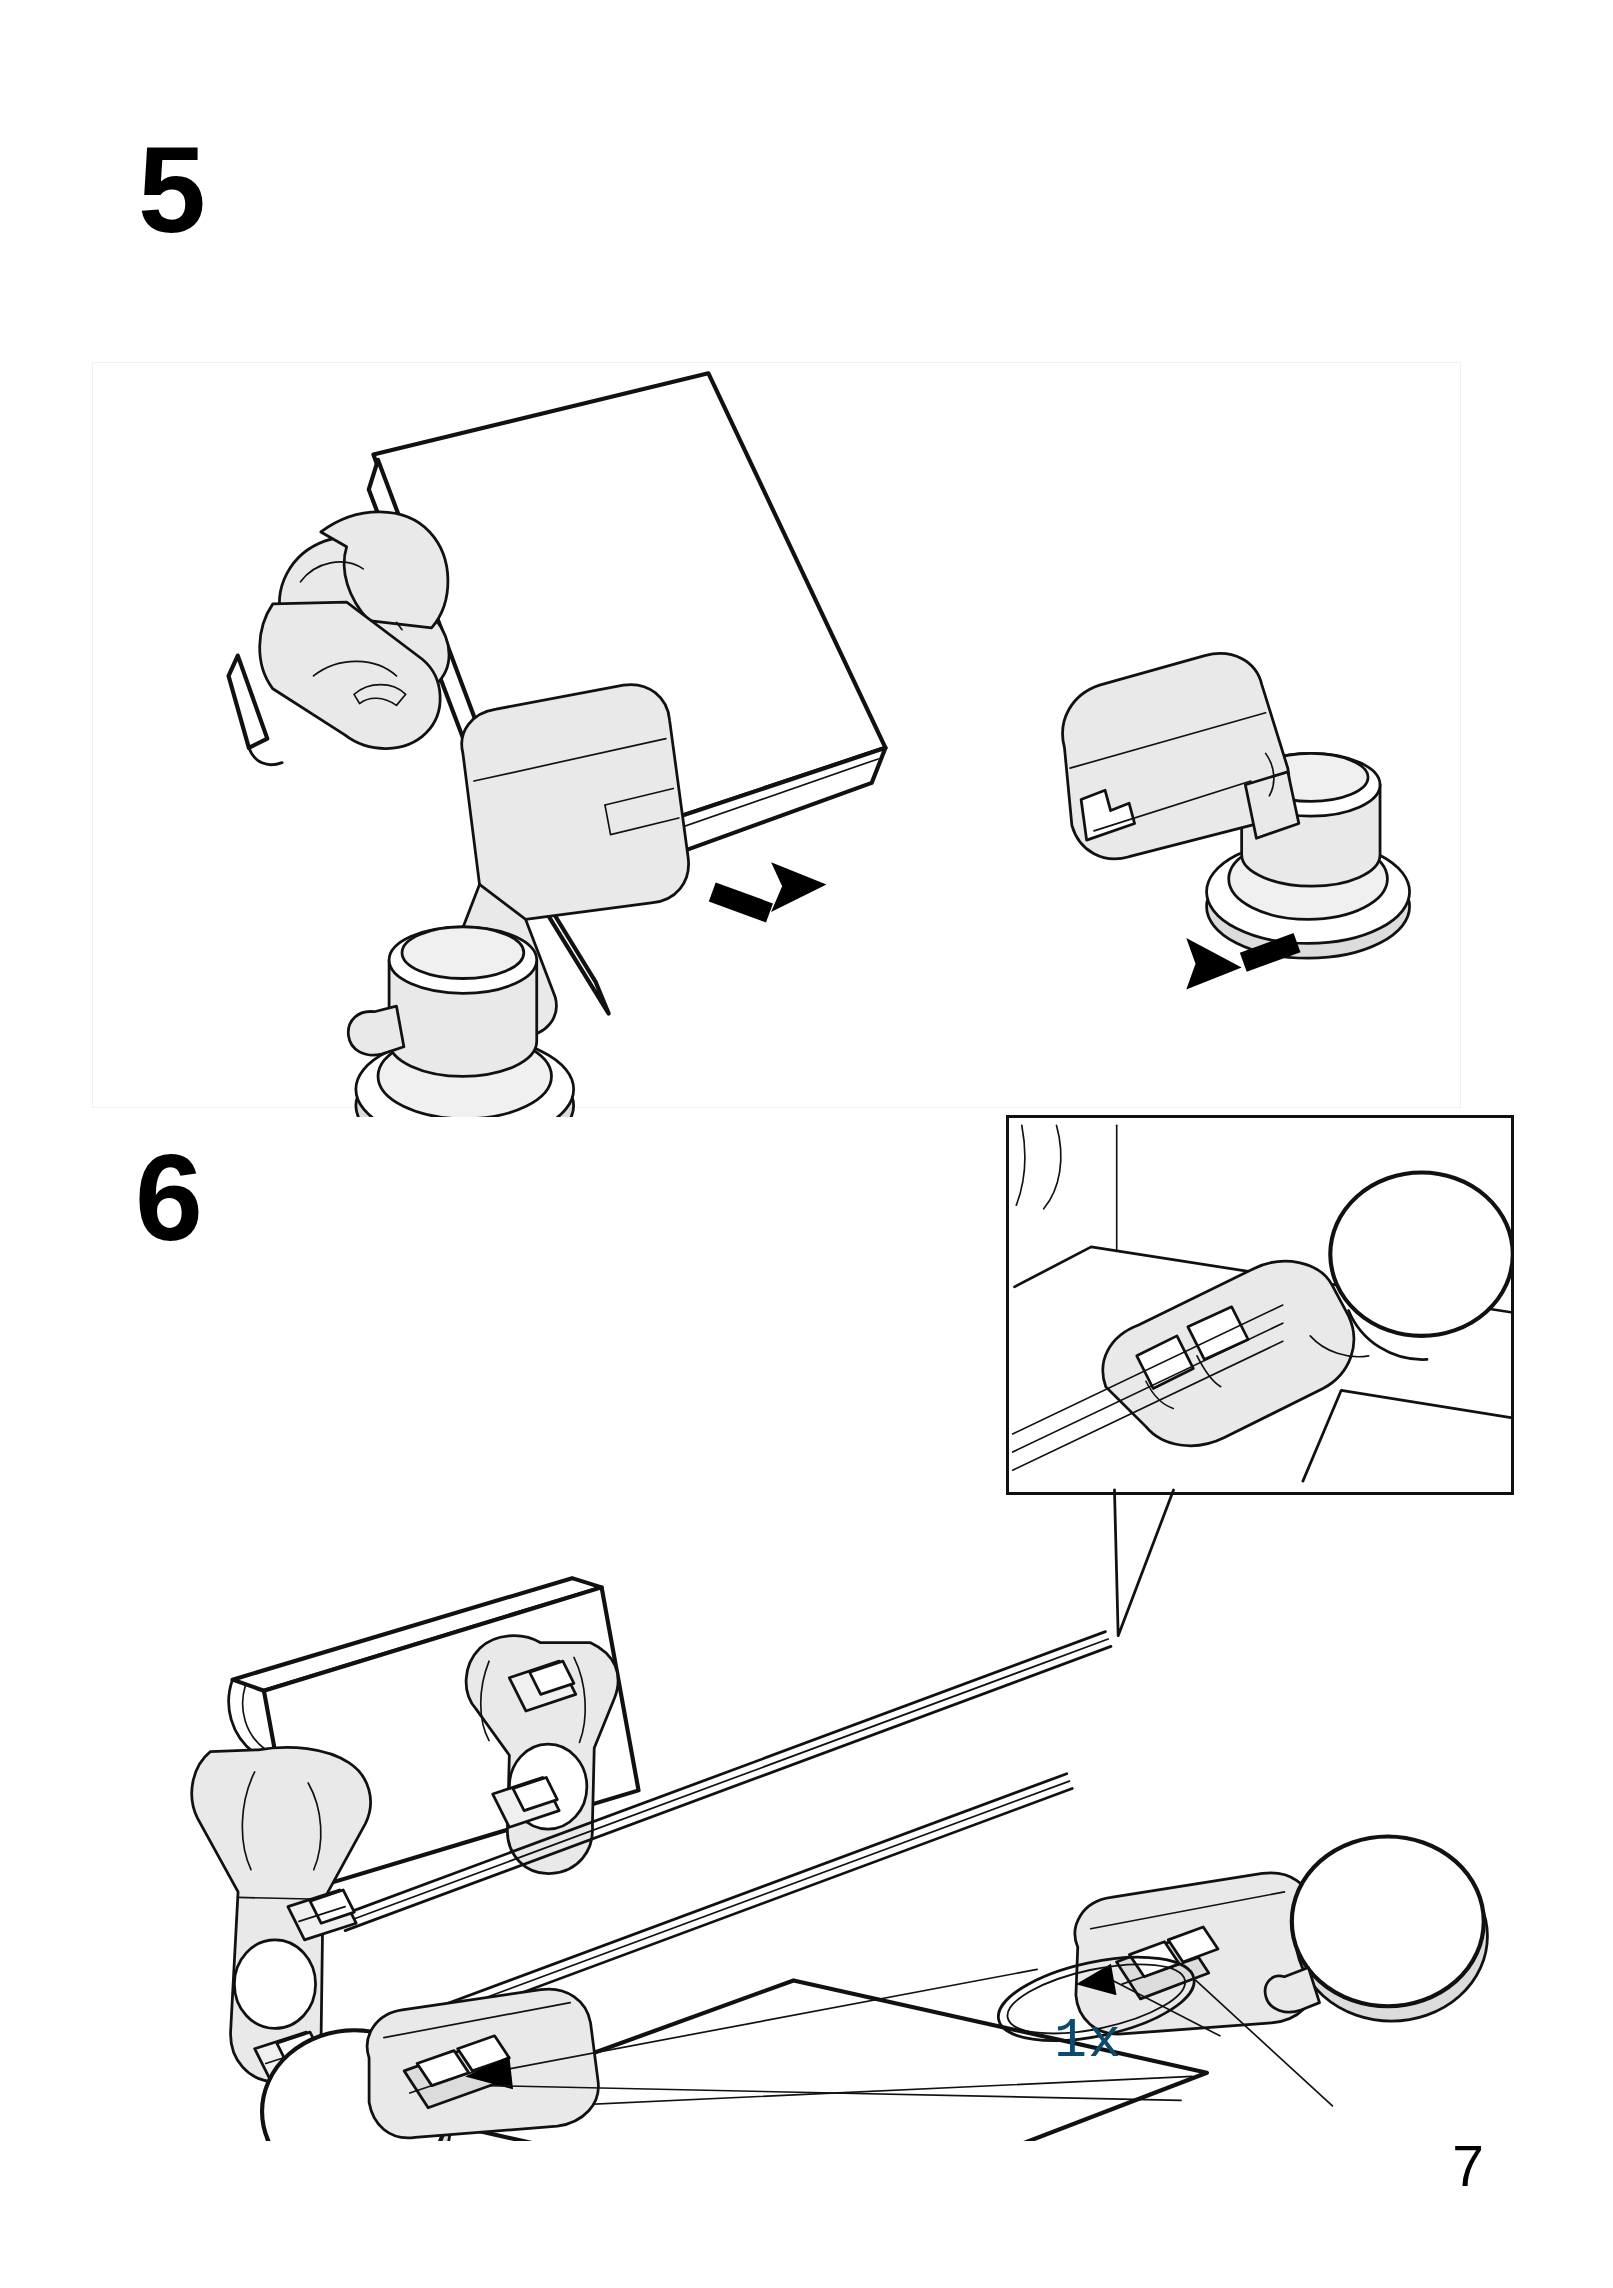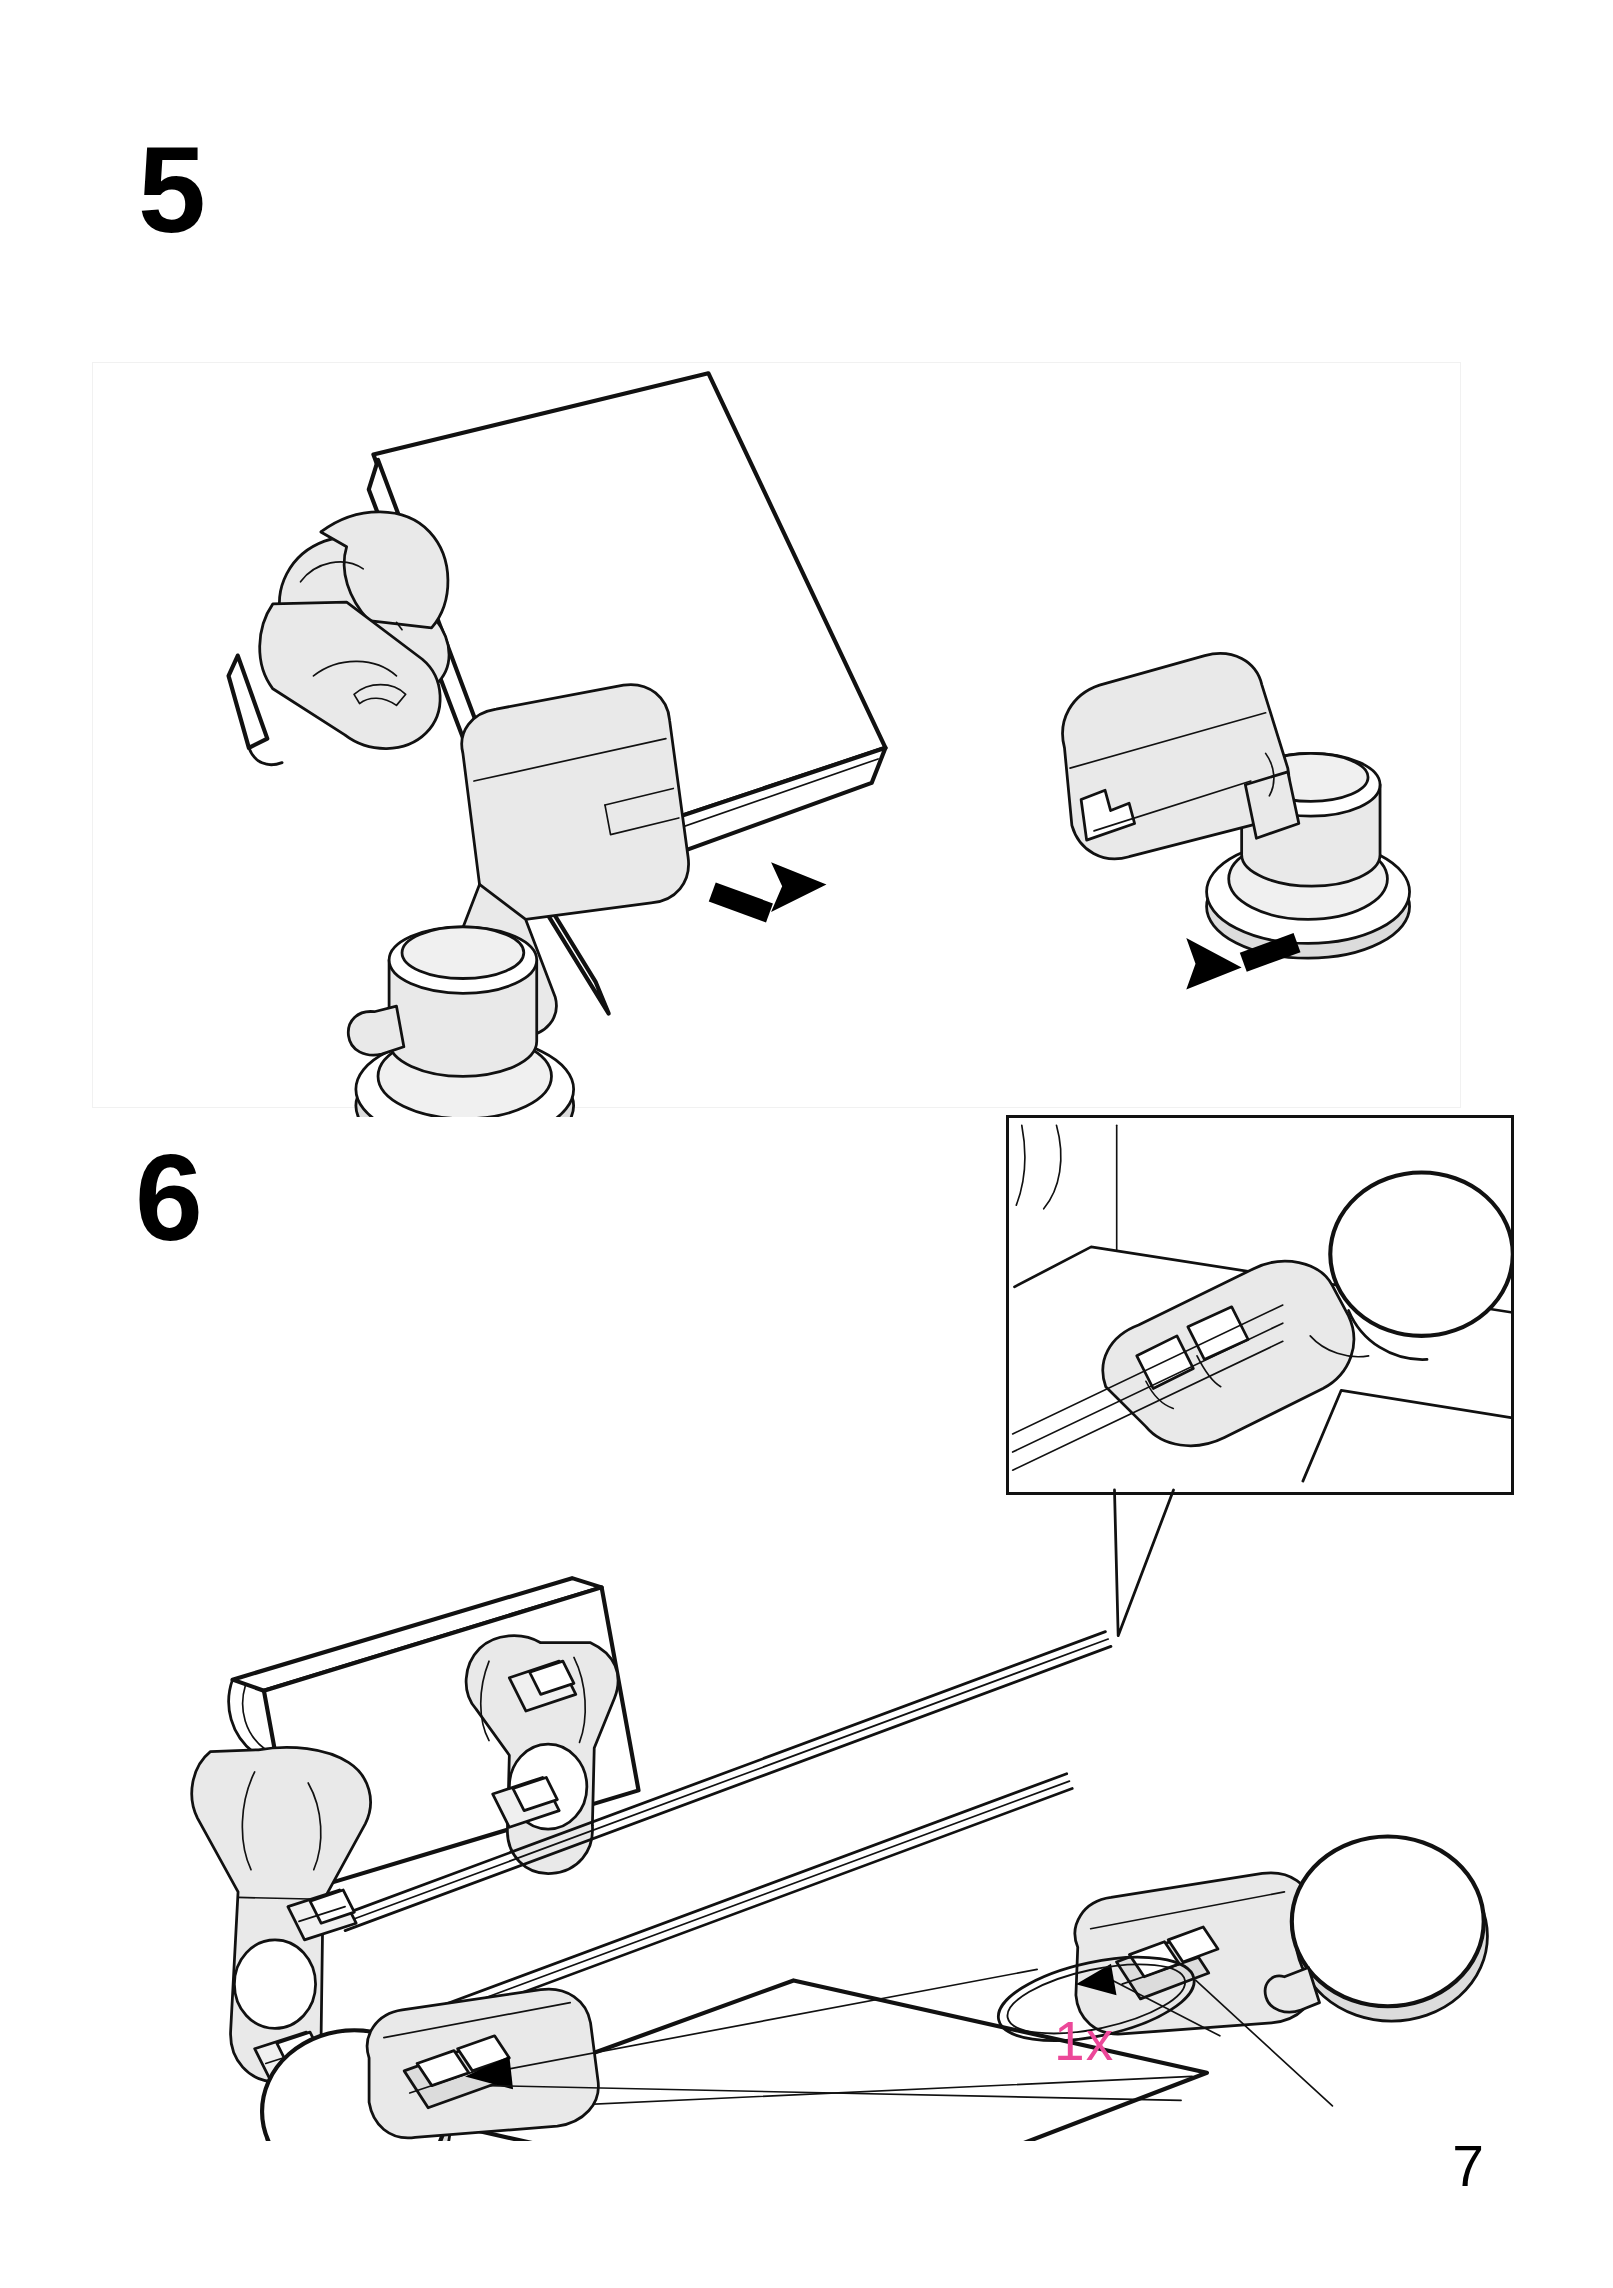--- a/index.html
+++ b/index.html
@@ -98,25 +98,25 @@
     top: 1488px;
     width: 166px;
     height: 157px;
   }
 
   
   #qty-label {
     position: absolute;
     left: 1054px;
     top: 2014px;
-    font-family: Liberation Sans, sans-serif;
+    font-family: Liberation Mono, monospace;
     font-size: 55px;
     font-weight: normal;
     line-height: 1;
-    color: #ec4899;
+    color: #0c4a6e;
     letter-spacing: 0.02em;
   }
 
   
   #qty-ellipse {
     position: absolute;
     left: 978px;
     top: 1947px;
     width: 231px;
     height: 102px;

